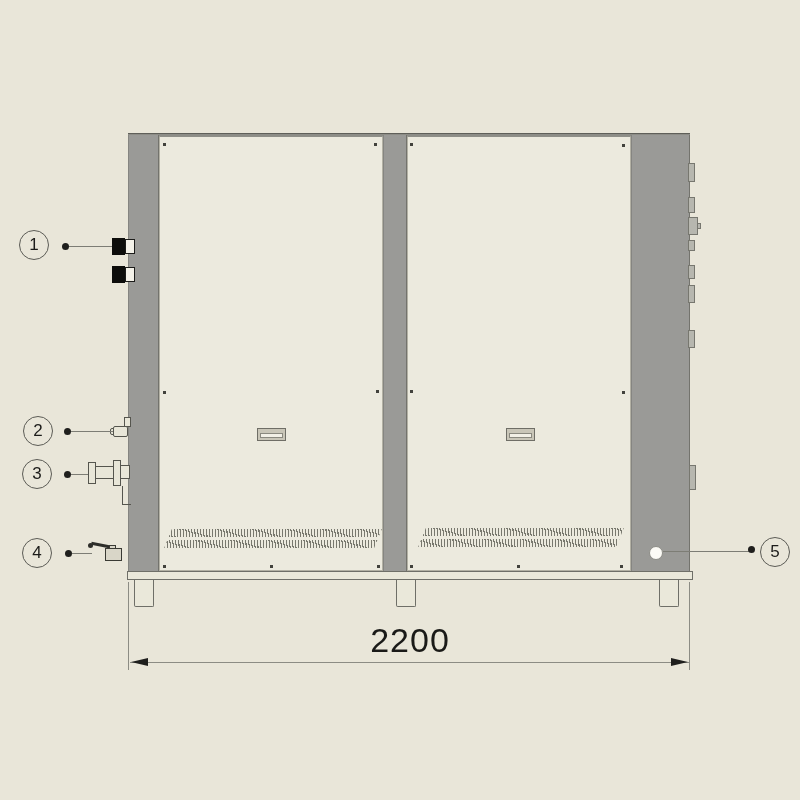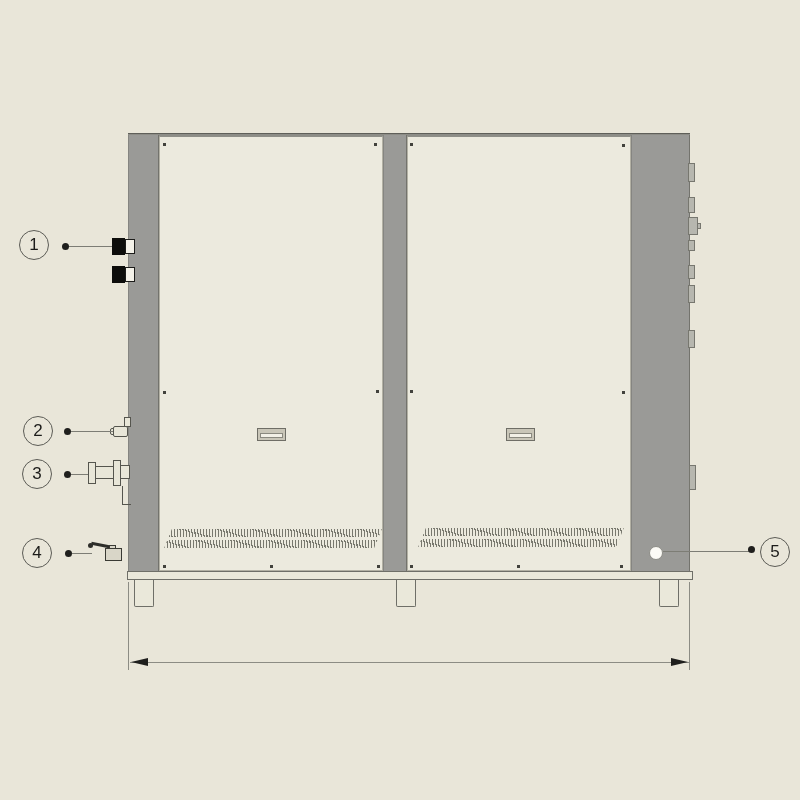--- a/index.html
+++ b/index.html
@@ -144,14 +144,17 @@
   <div class="abs dot" style="left:748px;top:546px;"></div>
   <div class="abs callout" style="left:760px;top:537px;">
     <span>5</span>
   </div>
 
   <div class="abs extline" style="left:128px;top:582px;height:88px;"></div>
   <div class="abs extline" style="left:689px;top:582px;height:88px;"></div>
   <div class="abs dimline" style="left:130px;top:662px;width:559px;"></div>
   <div class="abs arrow" style="left:131px;top:658px;border-top:4.5px solid transparent;border-bottom:4.5px solid transparent;border-right:17px solid #1f1f1d;"></div>
   <div class="abs arrow" style="left:671px;top:658px;border-top:4.5px solid transparent;border-bottom:4.5px solid transparent;border-left:17px solid #1f1f1d;"></div>
+  <div class="abs dimtext" style="left:330px;top:621px;width:160px;">
+    <span>2200</span>
+  </div>
 
 </div>
 
 </body></html>

